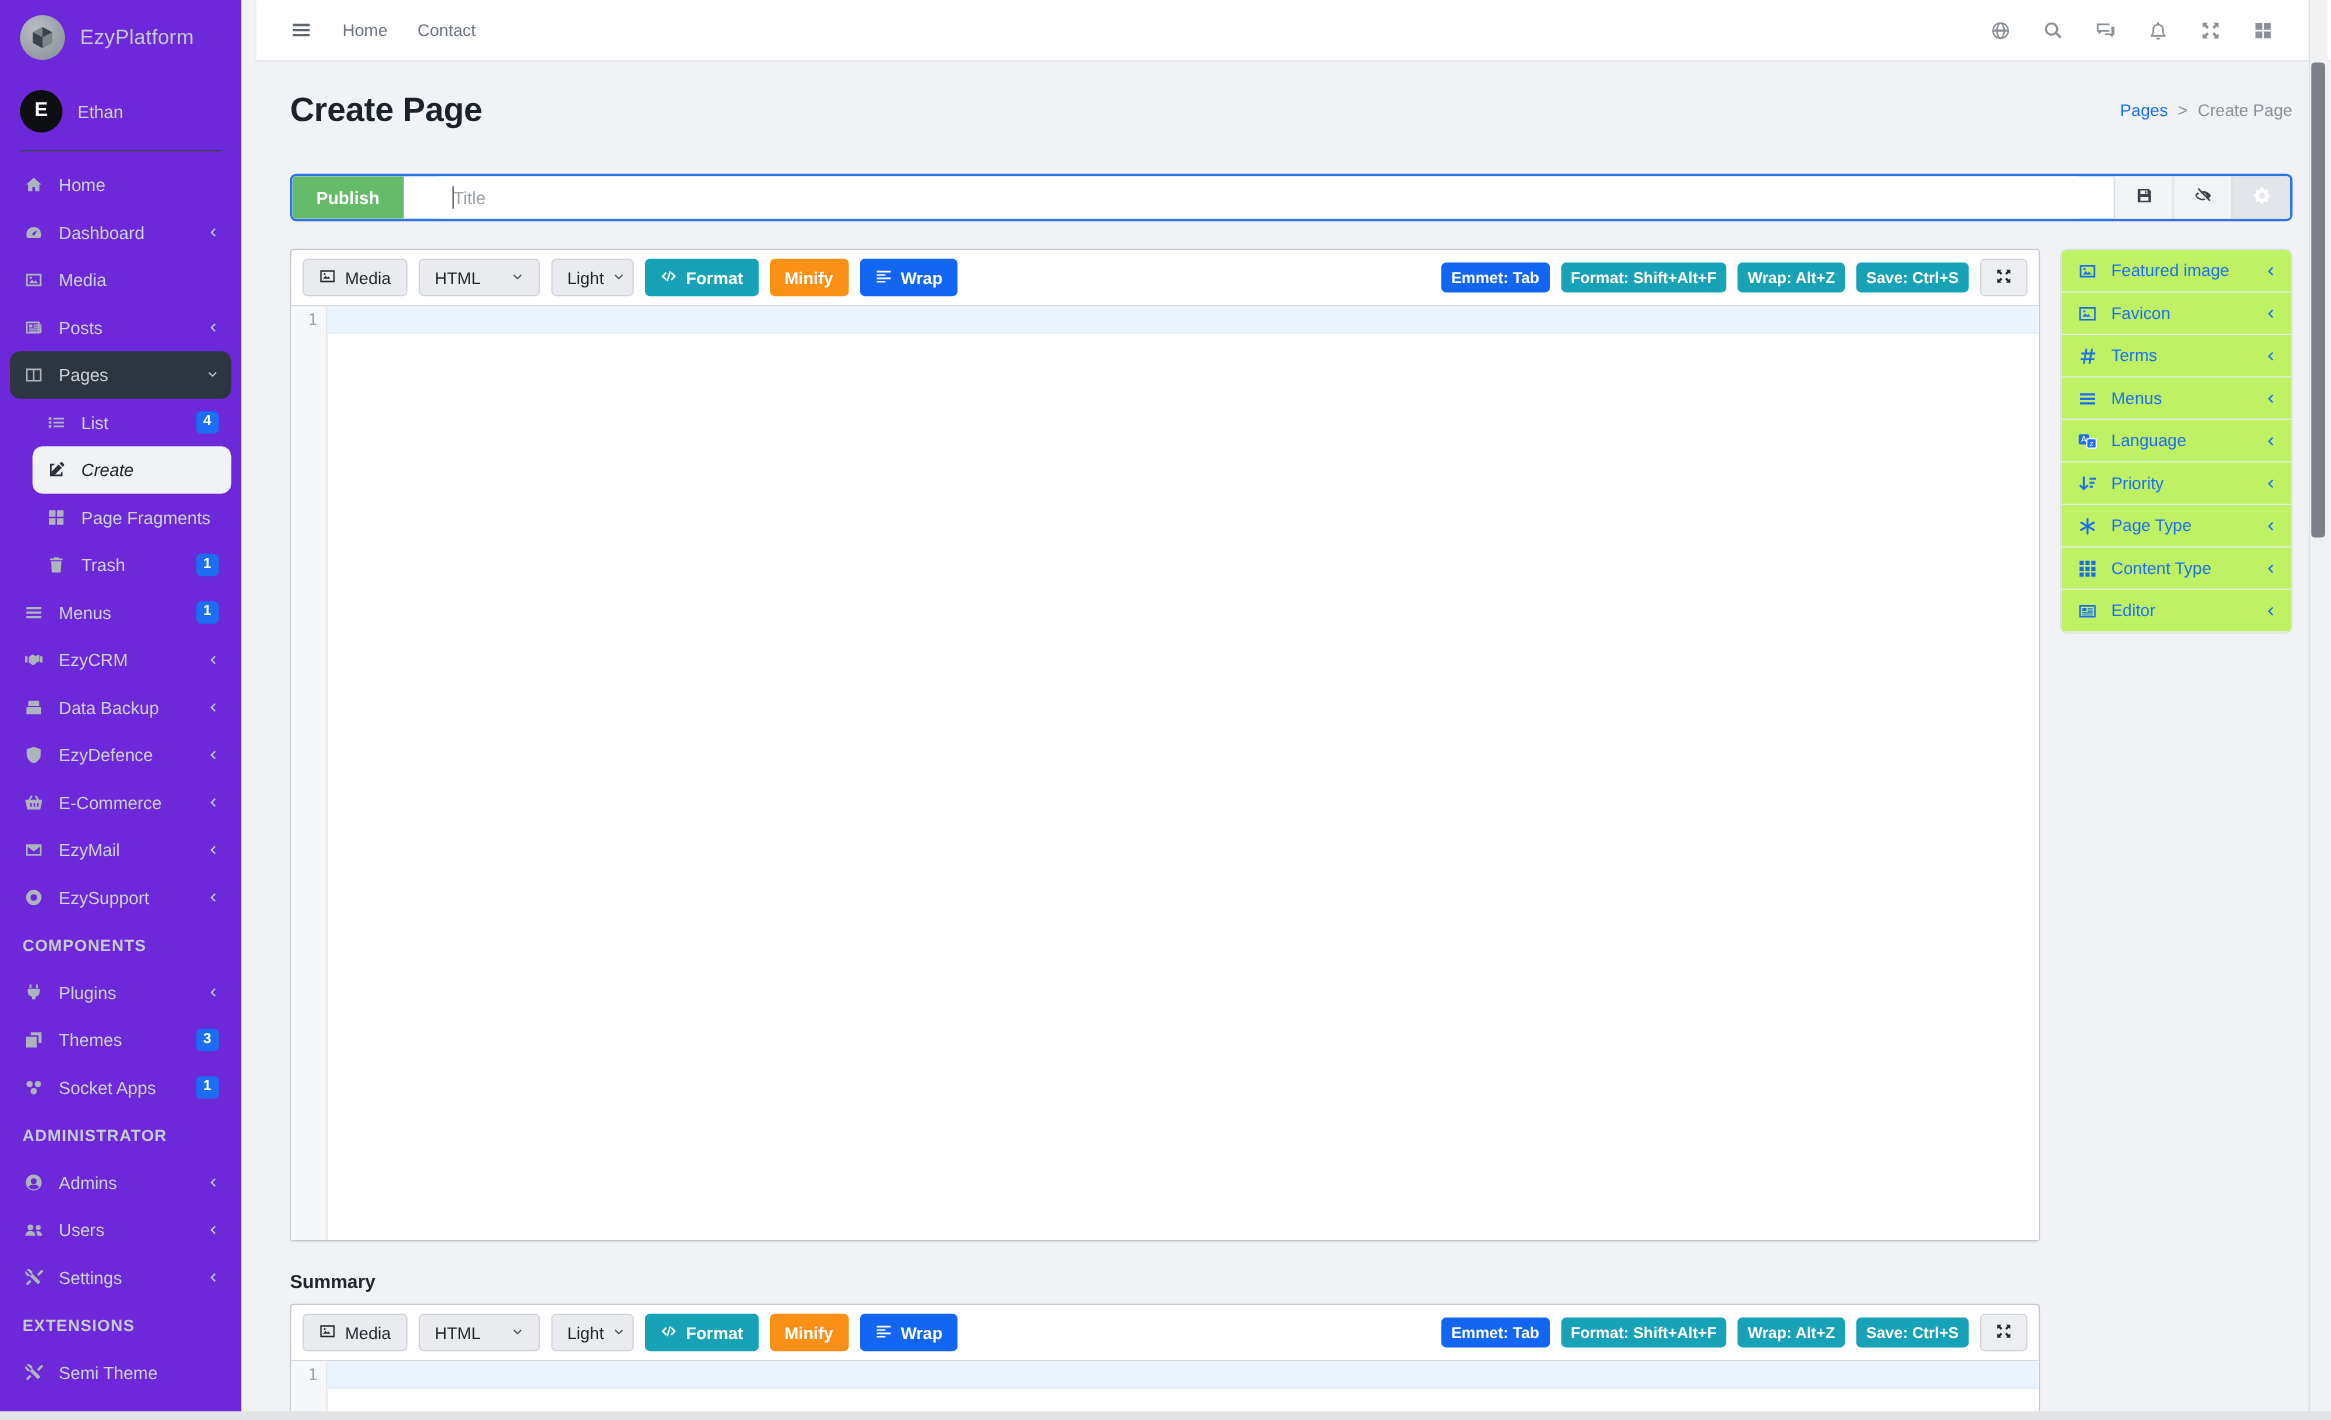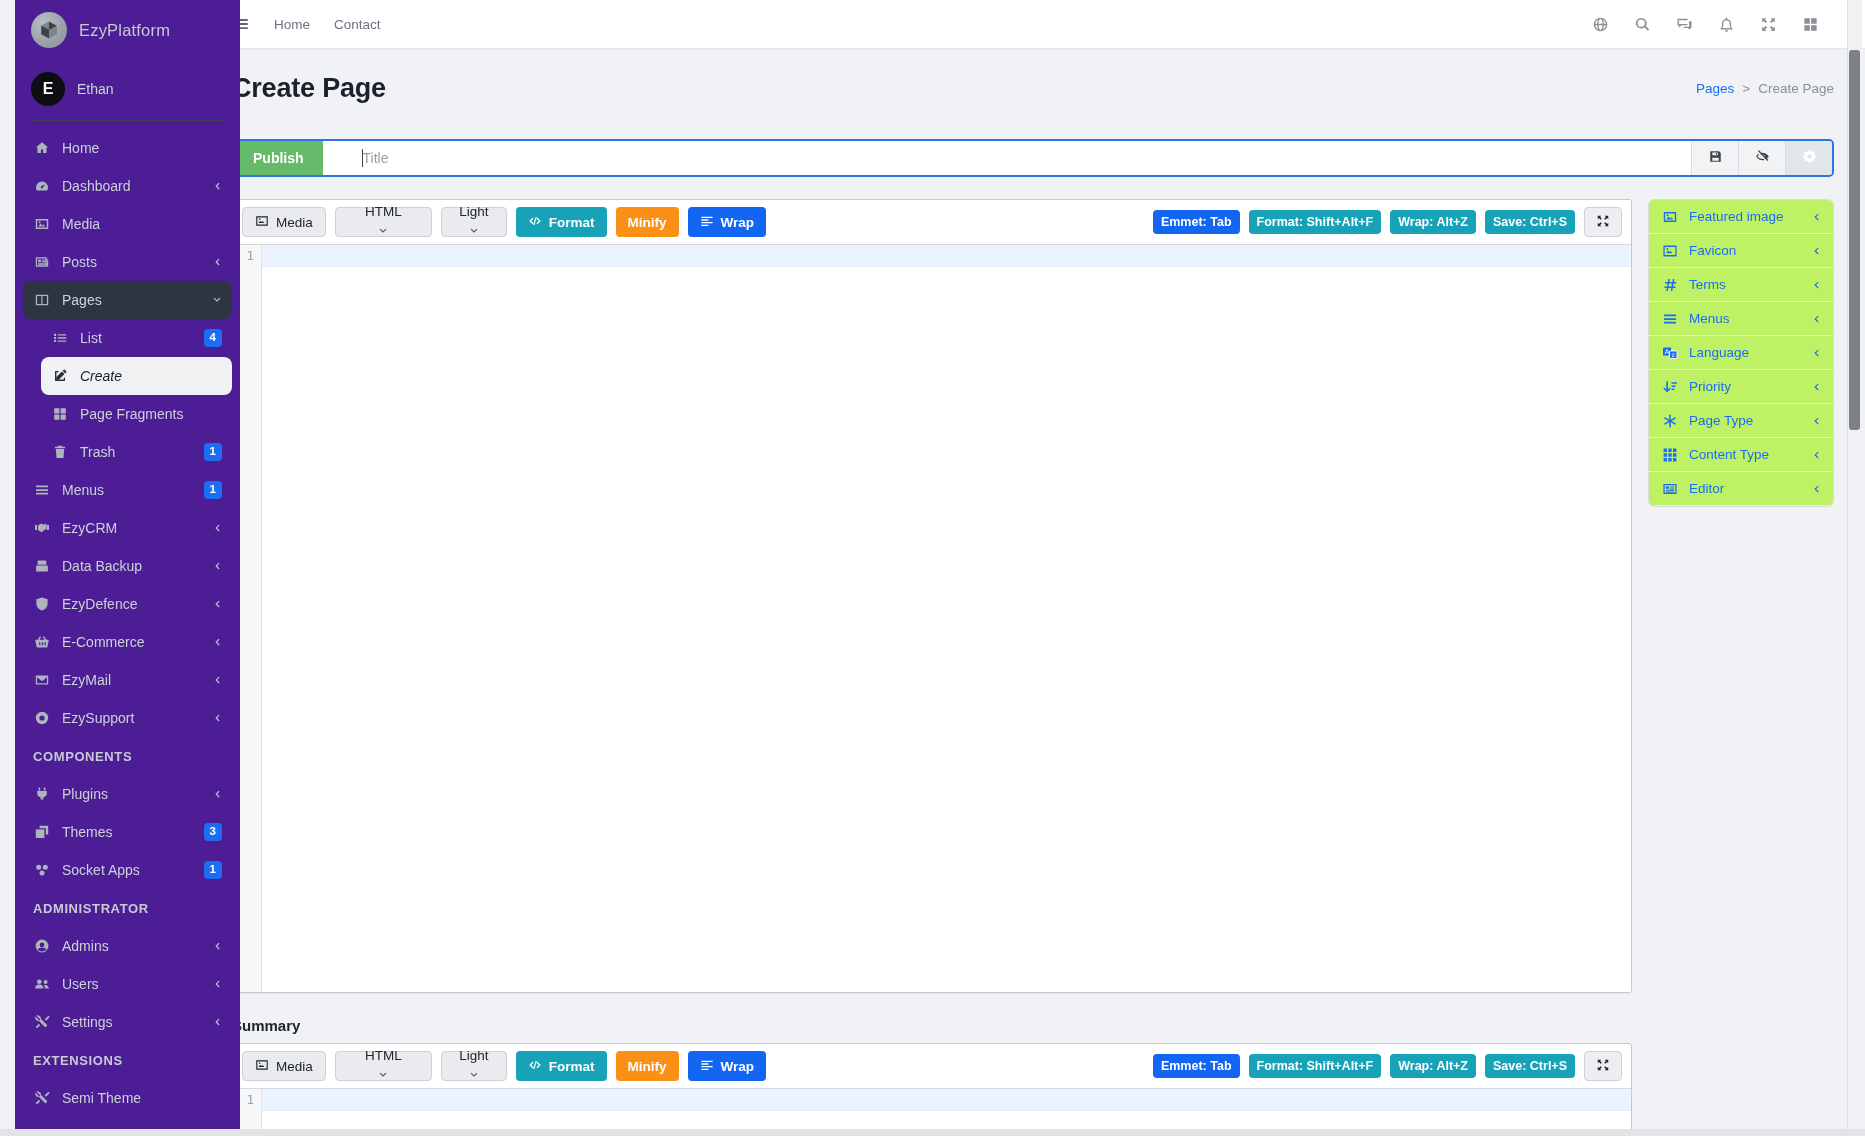--- a/index.html
+++ b/index.html
@@ -1,21 +1,21 @@
 <!DOCTYPE html>
 <html><head>
 <meta charset="utf-8">
 <style>
   * { box-sizing: border-box; margin: 0; padding: 0; }
   html,body { width:1865px; height:1136px; overflow:hidden; }
   body { font-family:"Liberation Sans","DejaVu Sans",sans-serif; background:#e9eaec; }
   #app { position:relative; width:1865px; height:1136px; overflow:hidden; background:#f0f2f5; }
 
   
-  #sidebar { position:absolute; left:15px; top:0; width:225px; height:100%; background:#4c1d95; z-index:3; }
+  #sidebar { position:absolute; left:0; top:0; width:193px; height:100%; background:#6d28d9; z-index:3; }
   .brand { height:60px; display:flex; align-items:center; gap:12px; padding:0 16px; }
   .brand-logo { width:36px; height:36px; border-radius:50%; background:radial-gradient(circle at 35% 30%, #b9bec5, #868c94); display:grid; place-items:center; color:#3c424b; flex:none; }
   .brand-logo svg { width:20px; height:20px; }
   .brand-name { color:#c4cad1; font-size:16.5px; letter-spacing:.2px; }
   .user-row { height:58px; display:flex; align-items:center; gap:12px; padding:0 16px; }
   .avatar { width:34px; height:34px; border-radius:50%; background:#0c0e11; color:#fff; display:grid; place-items:center; font-size:16px; font-weight:700; flex:none; }
   .user-name { color:#ced3d9; font-size:14px; }
   .s-divider { border-top:1px solid #3a414b; margin:2px 16px 8px; }
   #side-menu { padding-bottom:10px; }
   .s-item { display:flex; align-items:center; gap:11px; margin:0 8px; padding:0 10px; height:38px; border-radius:8px; color:#ccd2d8; font-size:14px; cursor:pointer; }
@@ -58,21 +58,21 @@
   .t-btn svg { width:15px; height:15px; }
   .t-btn.gear-btn { background:#e2e5e9; color:#fff; }
 
   .columns { display:flex; gap:16px; margin-top:22px; align-items:flex-start; }
   .ed-col { flex:1; min-width:0; }
 
   .ed-card { background:#fff; border:1px solid #c5c9cf; border-radius:3px; box-shadow:0 1px 2px rgba(0,0,0,.05); }
   .ed-toolbar { display:flex; align-items:center; gap:9px; padding:7px 9px; }
   .tb-btn { height:30px; display:inline-flex; align-items:center; gap:7px; padding:0 12px; font-size:13.5px; border-radius:4px; border:1px solid #ced2d8; background:#e9ebee; color:#21262d; cursor:pointer; font-family:inherit; }
   .tb-btn svg { width:14px; height:14px; }
-  .tb-sel { justify-content:flex-end;flex-direction:column; }
+  .tb-sel { justify-content:space-between; }
   .tb-sel.w1 { width:97px; }
   .tb-sel.w2 { width:66px; }
   .tb-sel .sel-chev { display:flex; color:#4a5058; }
   .tb-sel .sel-chev svg { width:10px; height:10px; }
   .btn-solid { border:none; color:#fff; font-weight:600; }
   .btn-teal { background:#17a2b8; }
   .btn-orange { background:#fb9016; }
   .btn-blue { background:#1266f1; }
   .tb-spacer { flex:1; }
   .kbd-badge { height:24px; display:inline-flex; align-items:center; padding:0 8px; border-radius:4px; color:#fff; font-size:12.5px; font-weight:600; white-space:nowrap; }

